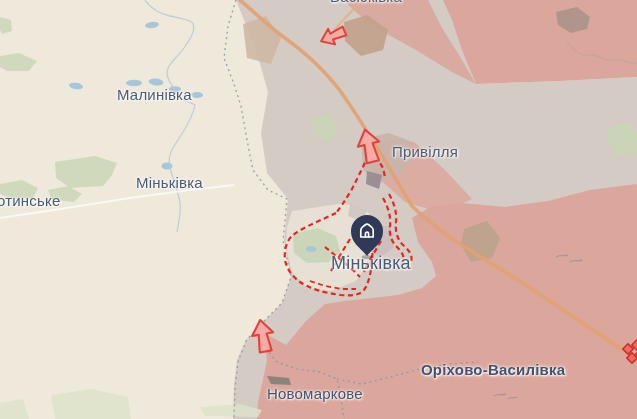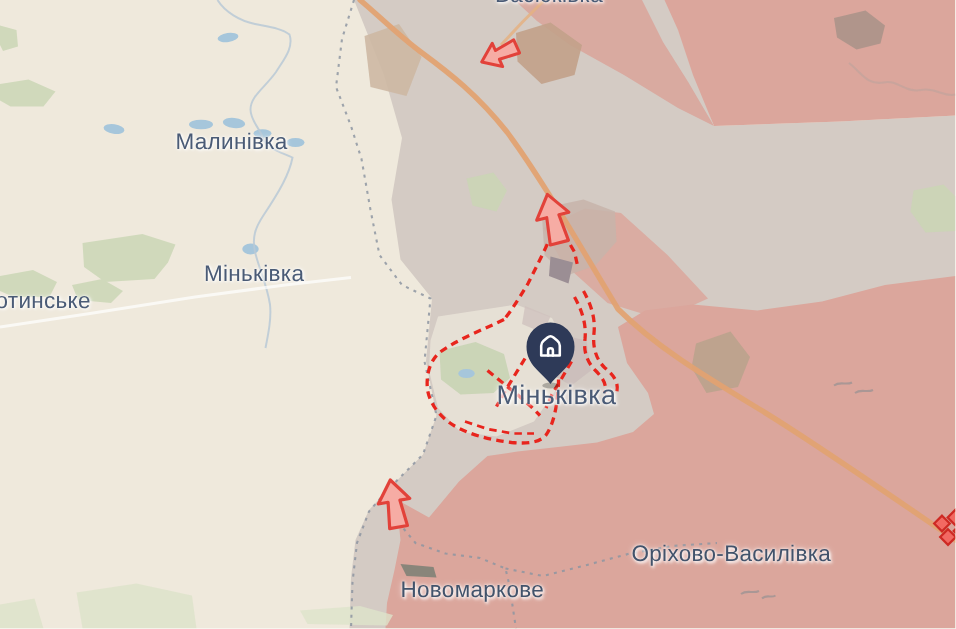--- a/index.html
+++ b/index.html
@@ -17,21 +17,21 @@
     white-space:nowrap;
     text-shadow:0 0 2px rgba(255,255,255,.95),0 0 4px rgba(255,255,255,.8),1px 1px 2px rgba(255,255,255,.9);
     user-select:none;
   }
   .map-label.on-pink{color:#42536B;}
   .lbl-malynivka{left:117px;top:86px;text-align:right;}
   .lbl-tykhonivka{left:136px;top:174px;}
   .lbl-otynske{left:-3px;top:192px;}
   .lbl-pryvillia{left:392px;top:143px;}
   .lbl-minkivka{left:331px;top:253px;font-size:18px;}
-  .lbl-orikhovo{left:421px;top:361px;}
+  .lbl-orikhovo{left:421px;top:361px;font-weight:bold;}
   .lbl-novomarkove{left:267px;top:385px;text-align:right;}
   .lbl-clipped-top{left:330px;top:-12px;}
   .layer-top{pointer-events:none;}
 </style>
 </head>
 <body>
 
 <div class="stage">
 
   <svg width="637" height="419" viewBox="0 0 637 419">
@@ -130,20 +130,21 @@
       <path d="M637,339.8 L642.2,345 L637,350.2 L631.8,345 Z"></path>
       <path d="M632,352.8 L637.2,358 L632,363.2 L626.8,358 Z"></path>
       <path d="M641,348.8 L646.2,354 L641,359.2 L635.8,354 Z"></path>
     </g>
   </svg>
 
   <div class="map-label lbl-clipped-top">Васюківка</div>
   <div class="map-label lbl-malynivka">Малинівка</div>
   <div class="map-label lbl-tykhonivka">Міньківка</div>
   <div class="map-label lbl-otynske">отинське</div>
+  <div class="map-label lbl-pryvillia">Привілля</div>
   <div class="map-label lbl-minkivka">Міньківка</div>
   <div class="map-label on-pink lbl-orikhovo">Оріхово-Василівка</div>
   <div class="map-label on-pink lbl-novomarkove">Новомаркове</div>
 
   <svg class="layer-top" width="637" height="419" viewBox="0 0 637 419">
     <ellipse cx="367" cy="257" rx="5.5" ry="2" fill="rgba(0,0,0,.25)"></ellipse>
     <g>
       <path d="M367,256 C361,248 351,243.5 351,231 A16,16 0 1 1 383,231 C383,243.5 373,248 367,256 Z" fill="#2E3A58"></path>
       <g transform="translate(367,231)" fill="none" stroke="#FFFFFF" stroke-width="1.7" stroke-linejoin="round" stroke-linecap="round">
         <path d="M-6.2,6 L-6.2,-0.5 Q-6.2,-2.6 -4.6,-3.9 L-2,-6 Q0,-7.6 2,-6 L4.6,-3.9 Q6.2,-2.6 6.2,-0.5 L6.2,6 Z"></path>

